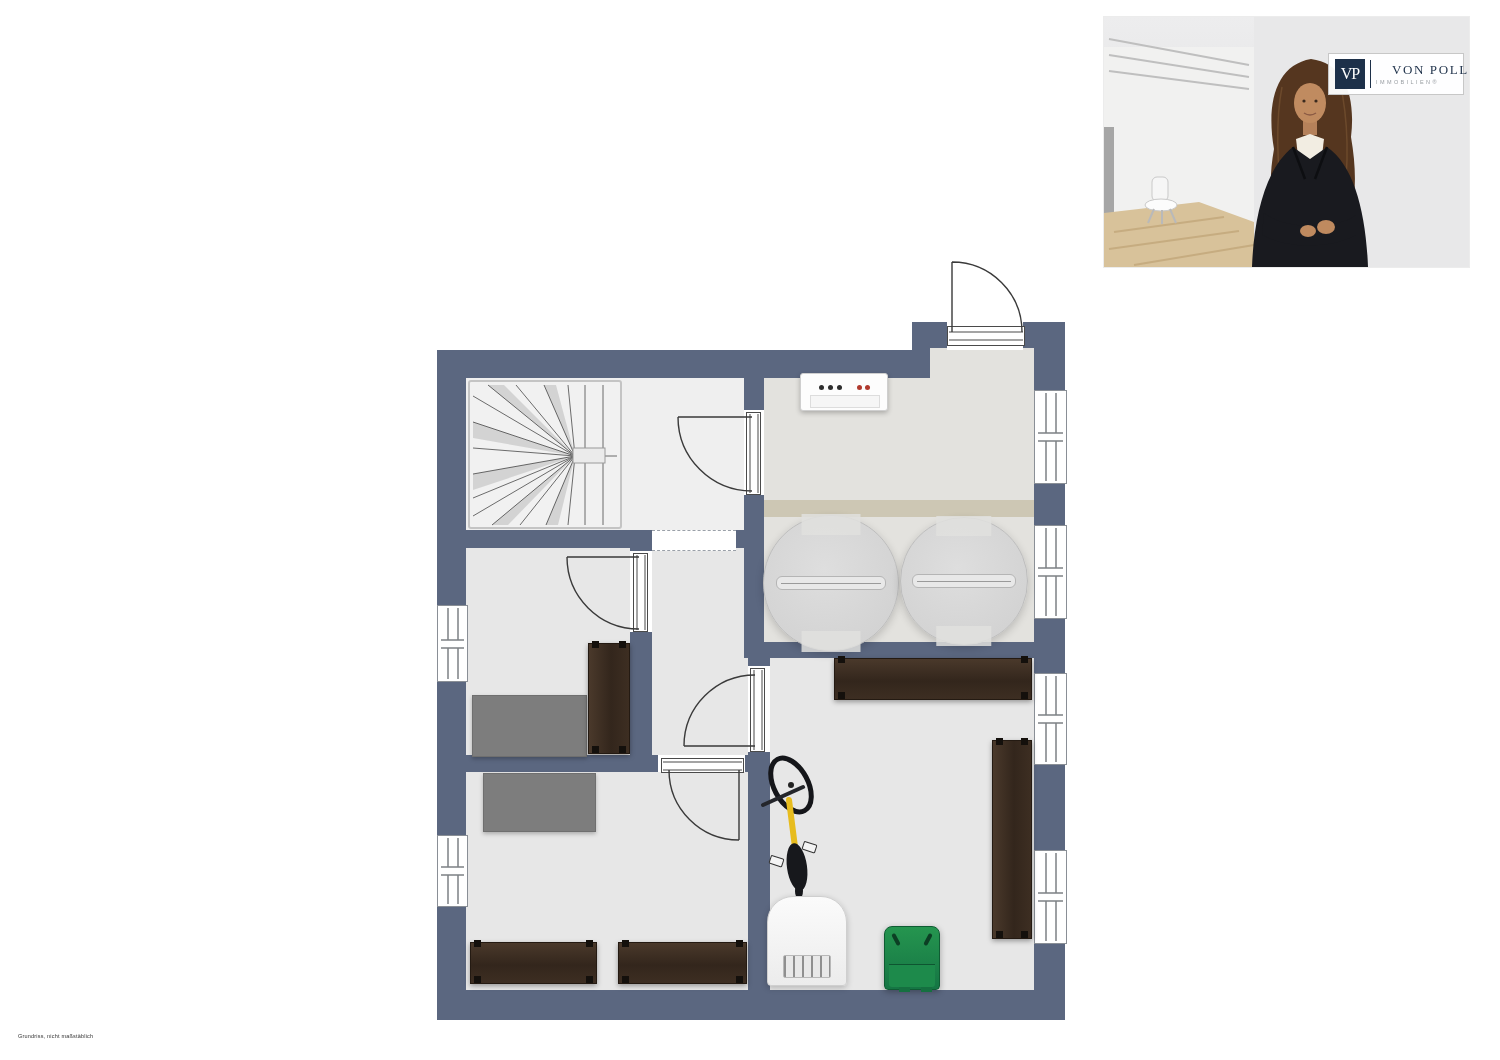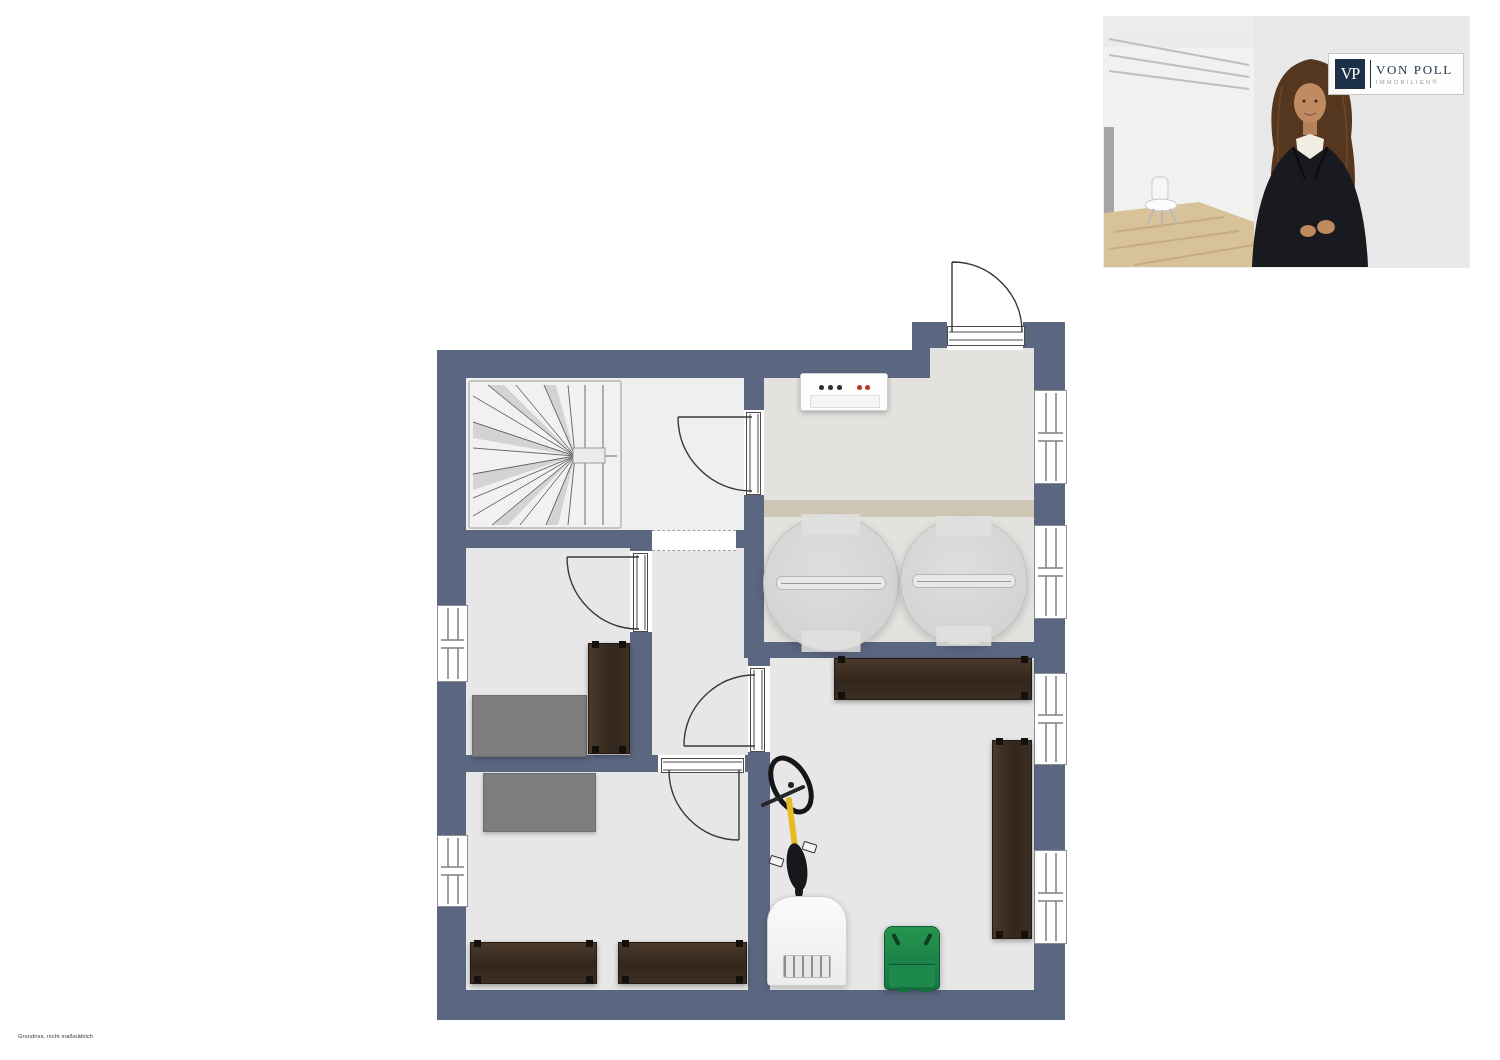--- a/index.html
+++ b/index.html
@@ -78,21 +78,21 @@
   .agent-card{position:absolute;left:1104px;top:17px;width:365px;height:250px;overflow:hidden;
     background:#e9e9ea;box-shadow:0 0 0 1px #ececec;}
   .vp-logo{position:absolute;left:224px;top:36px;width:136px;height:40px;background:rgba(255,255,255,.96);
     border:1px solid #c7c7c7;display:flex;align-items:center;padding:20px 6px;box-sizing:border-box;gap:5px;}
   .vp-mark{width:30px;height:30px;background:var(--navy,#1d3049);color:#fff;
     font-family:"Liberation Serif",serif;font-size:16px;display:flex;align-items:center;justify-content:center;
     letter-spacing:-1px;flex:0 0 auto;}
   .vp-sep{width:1px;height:28px;background:var(--navy,#1d3049);flex:0 0 auto;}
   .vp-text{display:flex;flex-direction:column;justify-content:center;}
   .vp-name{font-family:"Liberation Serif",serif;color:var(--navy,#1d3049);font-size:13px;
-    letter-spacing:1.6px;white-space:nowrap;line-height:1.1;}
+    letter-spacing:1.6px;white-space:nowrap;line-height:1.1;margin-left:16px;}
   .vp-sub{font-size:5.5px;color:#979ca1;letter-spacing:2.4px;margin-top:2px;white-space:nowrap;}
 
   .disclaimer{position:absolute;left:18px;top:1033px;font-size:5.5px;color:#333;letter-spacing:.2px;}
 </style>
 </head>
 <body>
 
 <div id="canvas">
 
   <div class="abs" style="left:0;top:0;width:1500px;height:1060px;">

